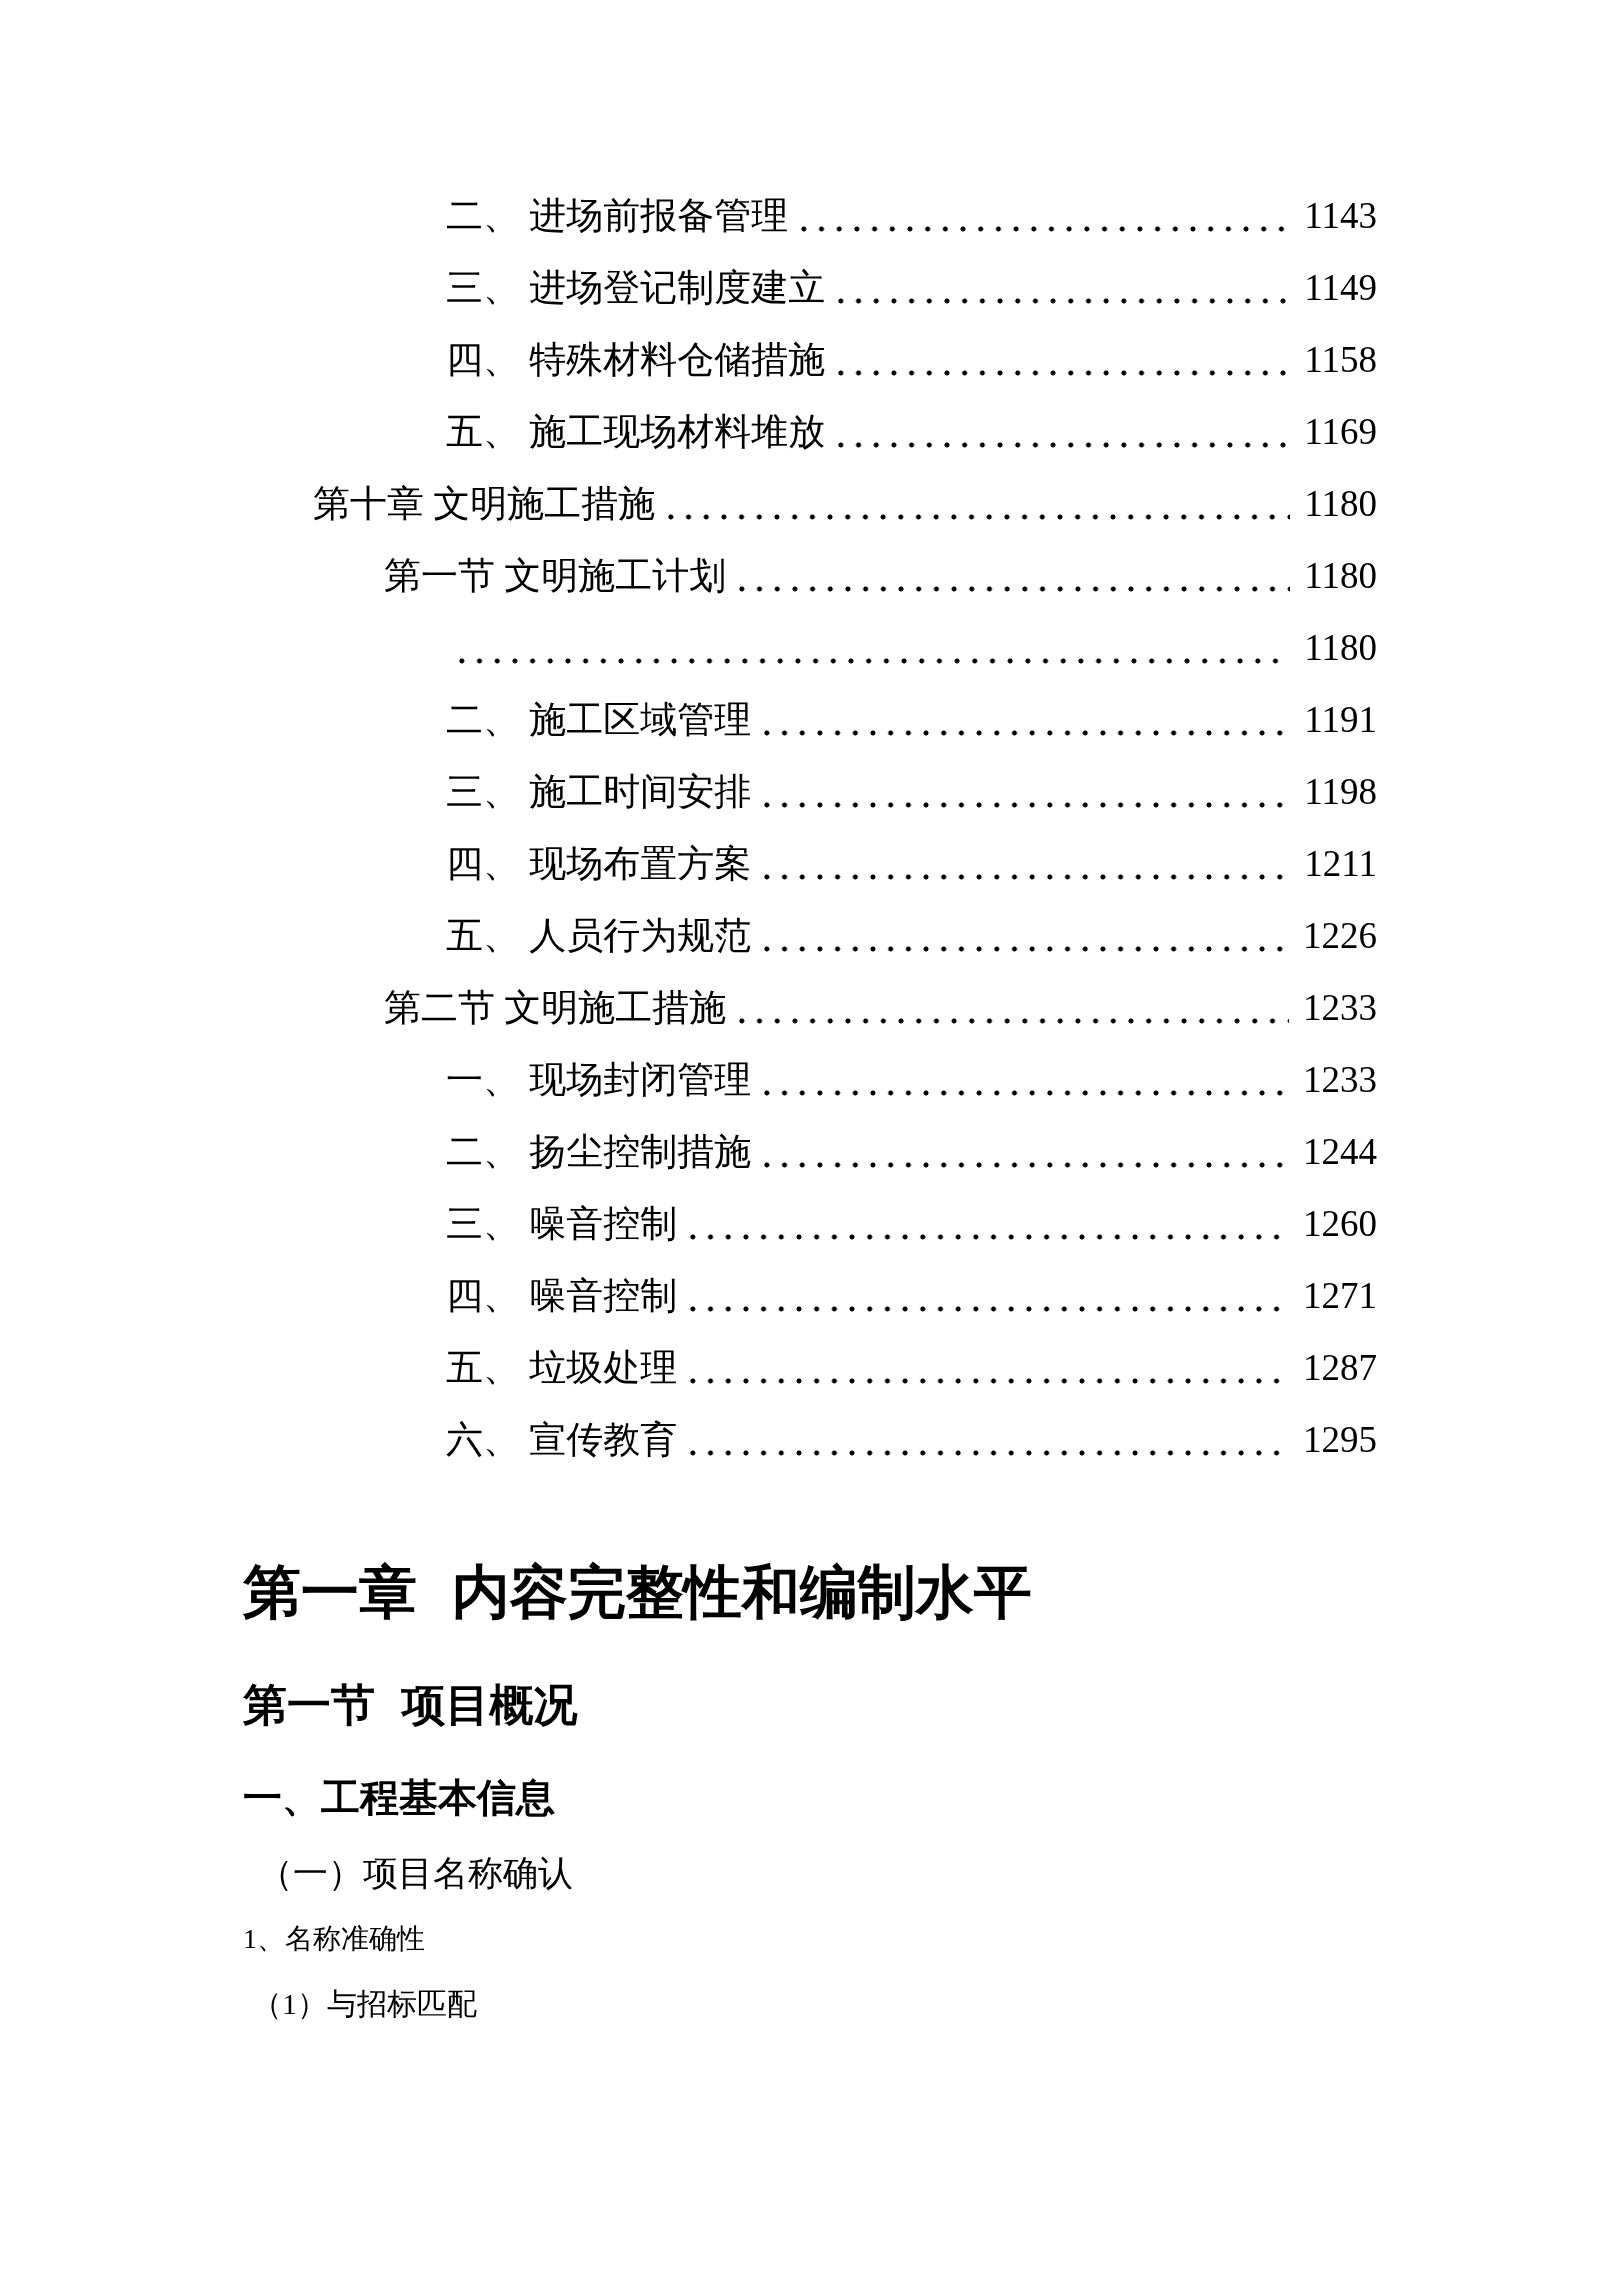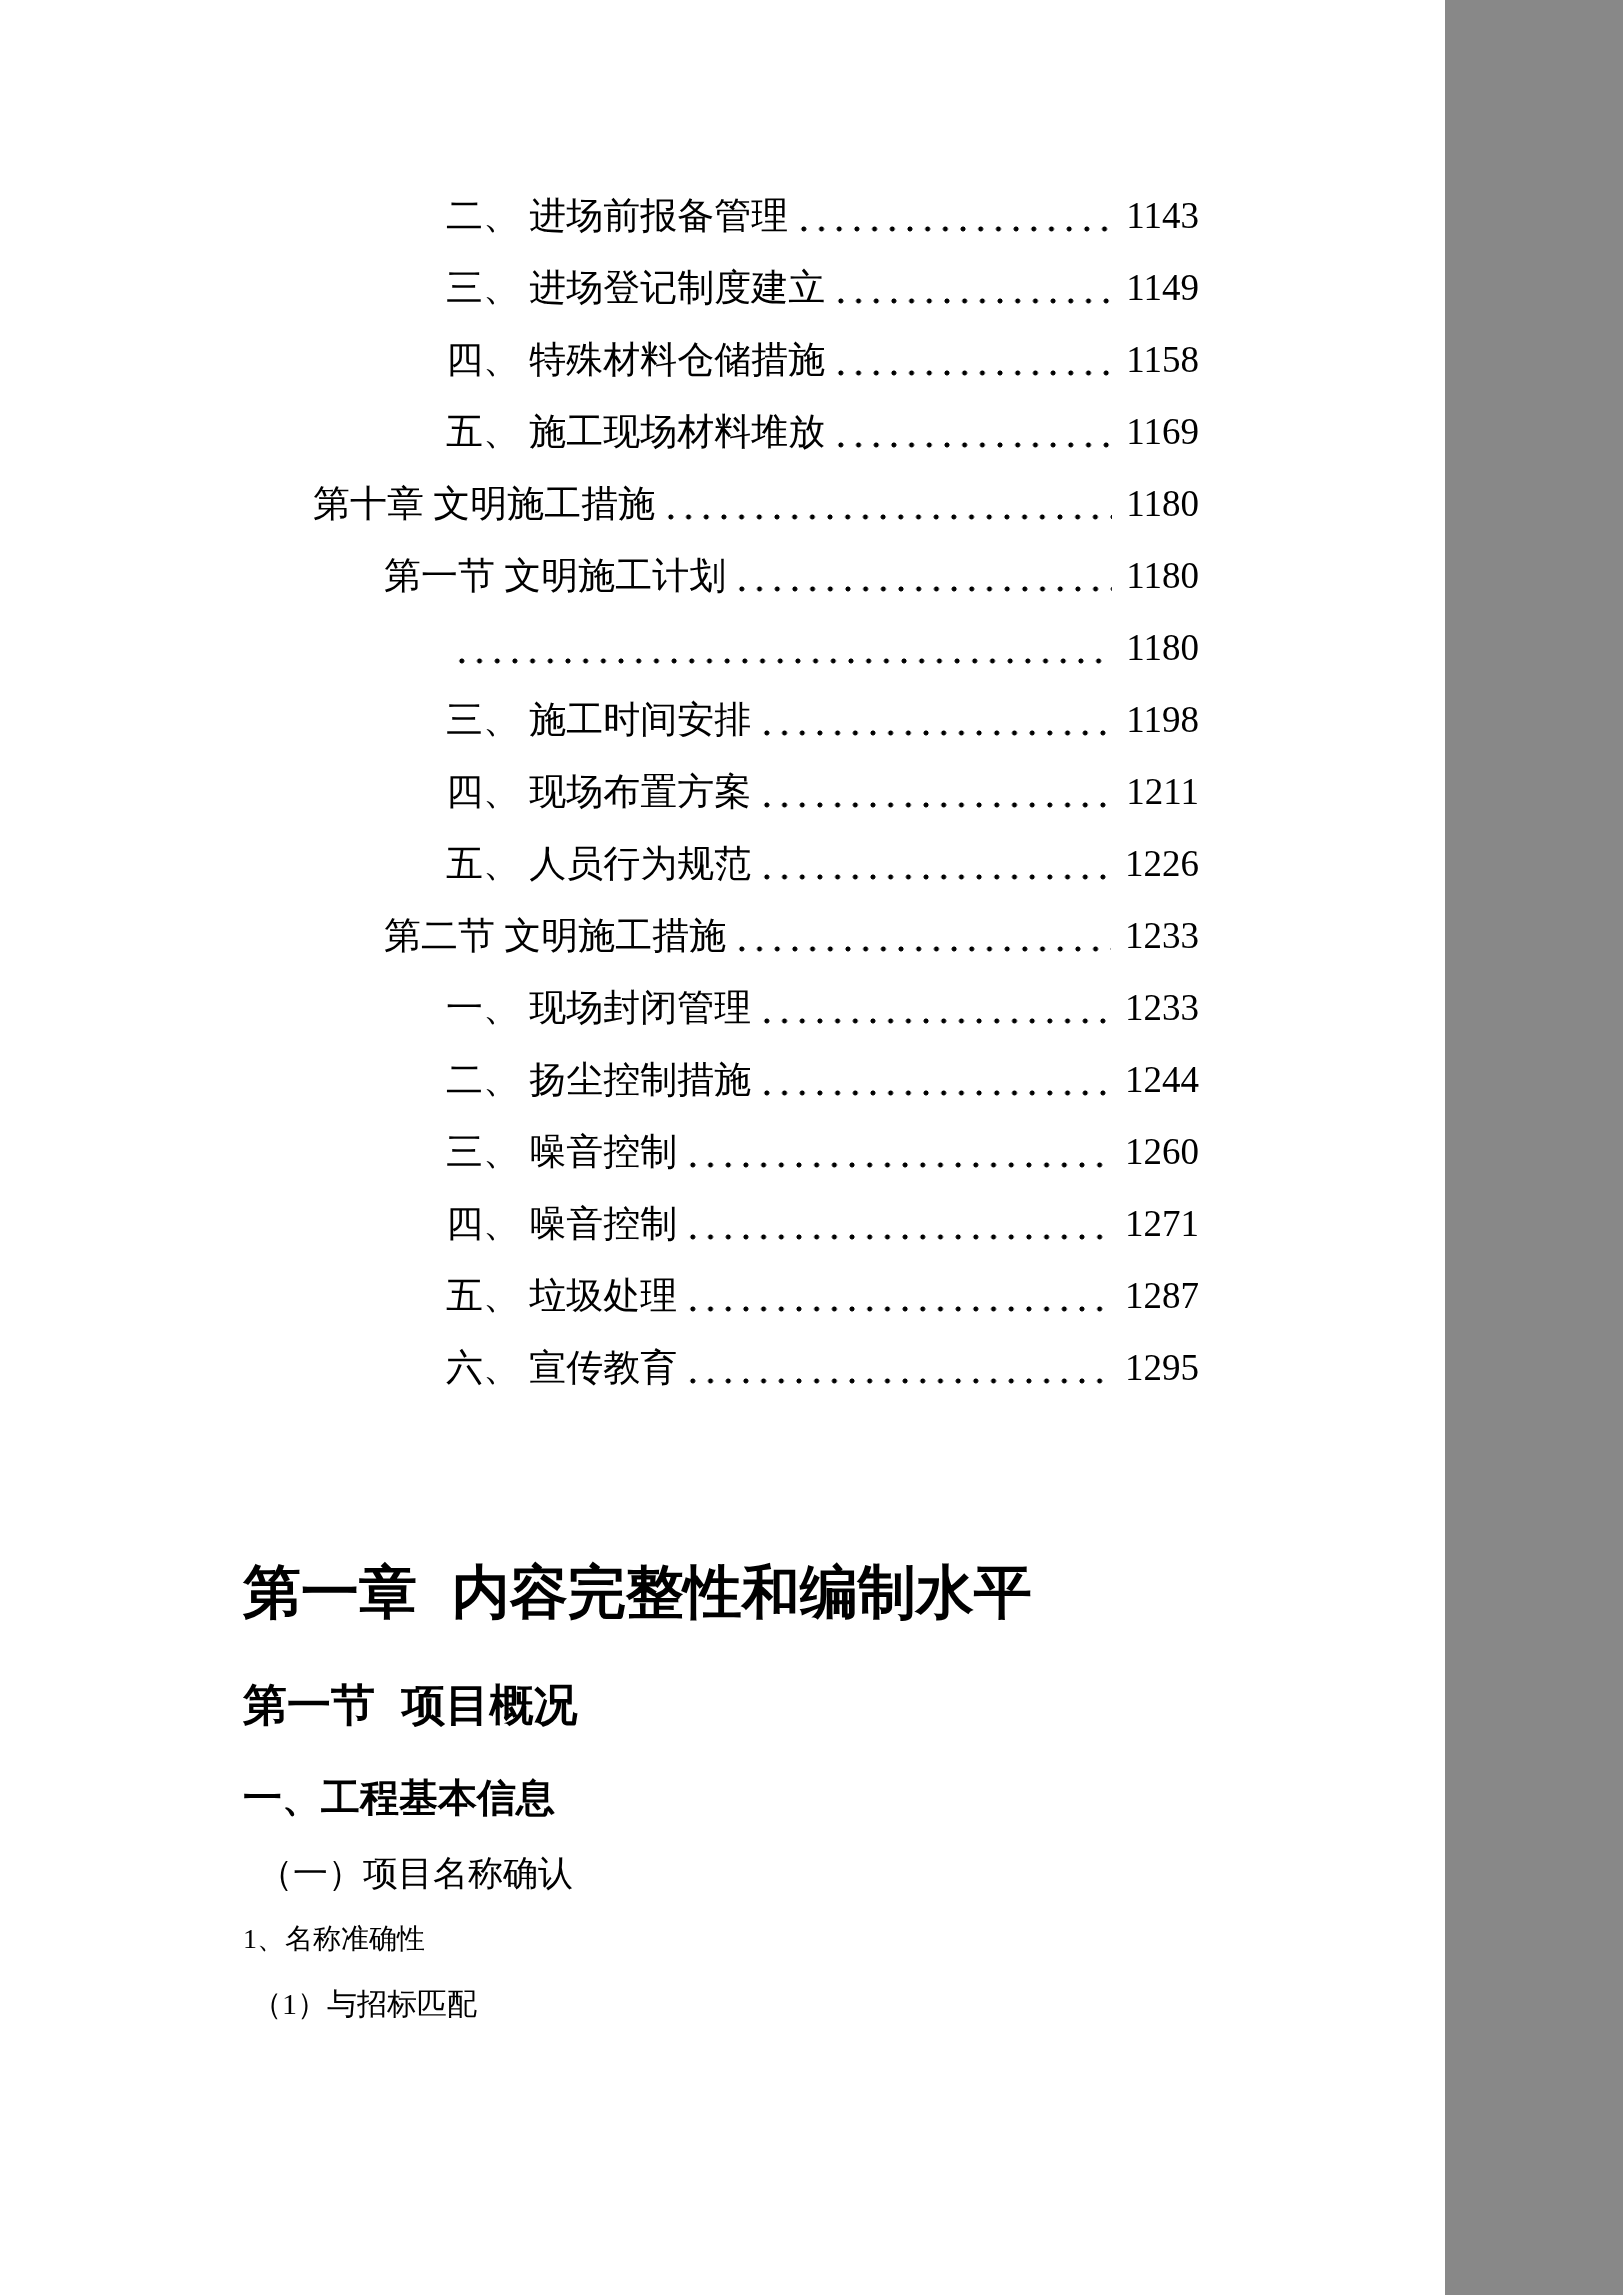--- a/index.html
+++ b/index.html
@@ -2,21 +2,21 @@
 <html style="font-size:10.5px"><head>
 <meta charset="utf-8">
 <style>
   html, body {
     margin: 0;
     padding: 0;
     background: #888;
   }
   #page {
     position: relative;
-    width: 1445px;
+    width: 1623px;
     height: 2295px;
     background: #ffffff;
     overflow: hidden;
     font-family: "Liberation Serif", "DejaVu Serif", serif;
     color: #000000;
   }
 
   
   #toc {
     position: absolute;
@@ -101,20 +101,25 @@
       <div class="toc-row lv-section">
     <span class="toc-label">第一节 文明施工计划</span>
     <span class="toc-dots"></span>
     <span class="toc-page">1180</span>
   </div>
       <div class="toc-row lv-item">
     <span class="toc-dots"></span>
     <span class="toc-page">1180</span>
   </div>
       <div class="toc-row lv-item">
+    <span class="toc-label">二、 施工区域管理</span>
+    <span class="toc-dots"></span>
+    <span class="toc-page">1191</span>
+  </div>
+      <div class="toc-row lv-item">
     <span class="toc-label">三、 施工时间安排</span>
     <span class="toc-dots"></span>
     <span class="toc-page">1198</span>
   </div>
       <div class="toc-row lv-item">
     <span class="toc-label">四、 现场布置方案</span>
     <span class="toc-dots"></span>
     <span class="toc-page">1211</span>
   </div>
       <div class="toc-row lv-item">

